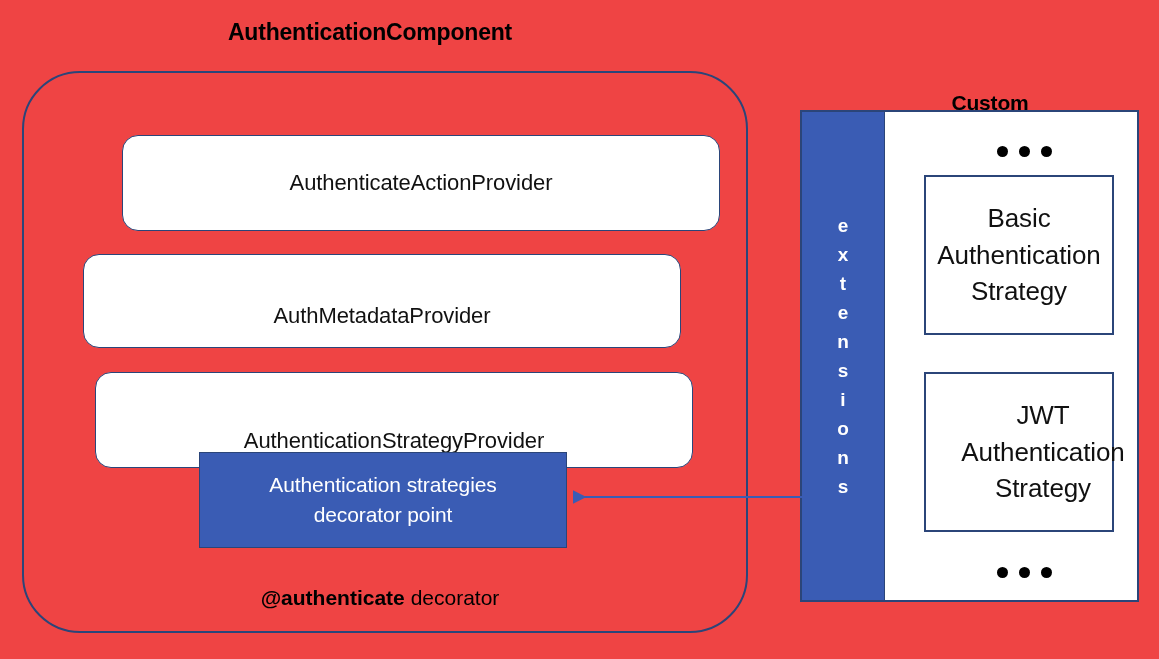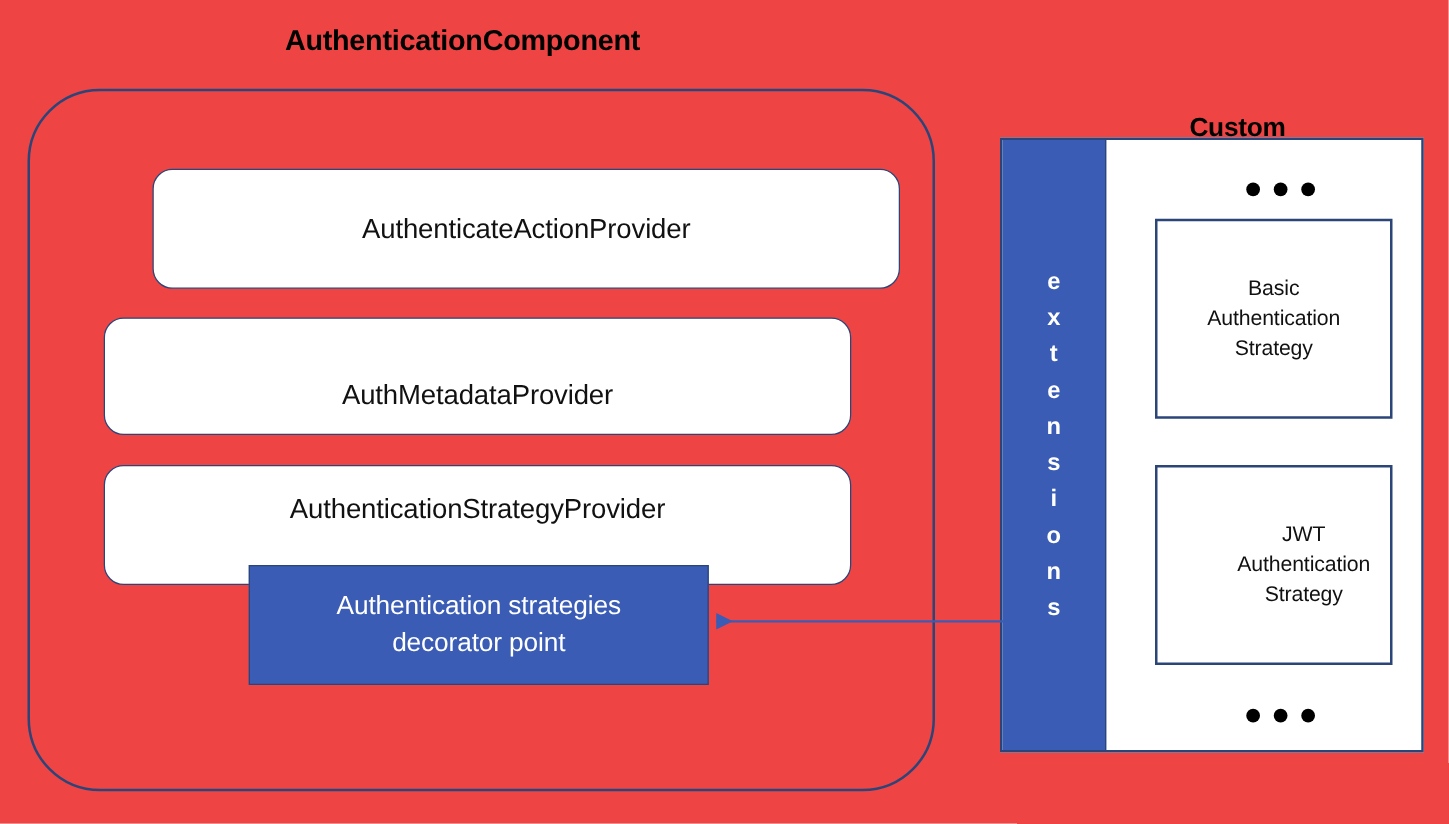--- a/index.html
+++ b/index.html
@@ -69,21 +69,21 @@
     justify-content: center;
   }
   .provider-label {
     font-size: 22px;
     color: #111111;
     letter-spacing: -0.1px;
     white-space: nowrap;
   }
   #provider-0 { left: 83px; top: 135px; width: 598px; height: 96px; margin-left: 39px; }
   #provider-1 { left: 83px; top: 254px; width: 598px; height: 94px; }
-  #provider-2 { left: 83px; top: 372px; width: 598px; height: 96px; }
+  #provider-2 { left: 95px; top: 372px; width: 598px; height: 96px; align-items: flex-end; }
   #provider-1 .provider-label { transform: translateY(-3px); margin-top: 36px; }
   #provider-2 .provider-label { transform: translateY(-13px); }
 
   
   #extension-point-box {
     position: absolute;
     left: 199px;
     top: 452px;
     width: 368px;
     height: 96px;
@@ -181,21 +181,21 @@
     position: absolute;
     border: 2px solid #2b4579;
     box-sizing: border-box;
     background: #ffffff;
     display: flex;
     flex-direction: column;
     align-items: center;
     justify-content: center;
   }
   .strategy-box .st-line {
-    font-size: 17px;
+    font-size: 26px;
     color: #111111;
     line-height: 1.42;
     letter-spacing: -0.1px;
     white-space: nowrap;
   }
   #strategy-0 { left: 122px; top: 63px;  width: 190px; height: 160px; }
   #strategy-1 { left: 122px; top: 260px; width: 190px; height: 160px; padding-left: 48px; }
 </style>
 </head>
 <body>
@@ -230,20 +230,21 @@
 
   <svg id="extension-arrow" viewBox="0 0 250 36">
     <defs>
       <marker id="arrowhead-left" markerWidth="9" markerHeight="9" refX="8" refY="4.5" orient="auto" markerUnits="strokeWidth">
         <path d="M8,0.8 L8,8.2 L0.6,4.5 Z" fill="#3a5cb4"></path>
       </marker>
     </defs>
     <line x1="247" y1="17" x2="13" y2="17" stroke="#3a5cb4" stroke-width="1.8" marker-end="url(#arrowhead-left)"></line>
   </svg>
 
+  <div id="decorator-caption"><span class="deco-strong">@authenticate</span><span class="deco-plain"> decorator</span></div>
 
   <div id="strategies-panel">
 
     <div id="extensions-bar">
       <span class="ext-letter">e</span>
       <span class="ext-letter">x</span>
       <span class="ext-letter">t</span>
       <span class="ext-letter">e</span>
       <span class="ext-letter">n</span>
       <span class="ext-letter">s</span>

